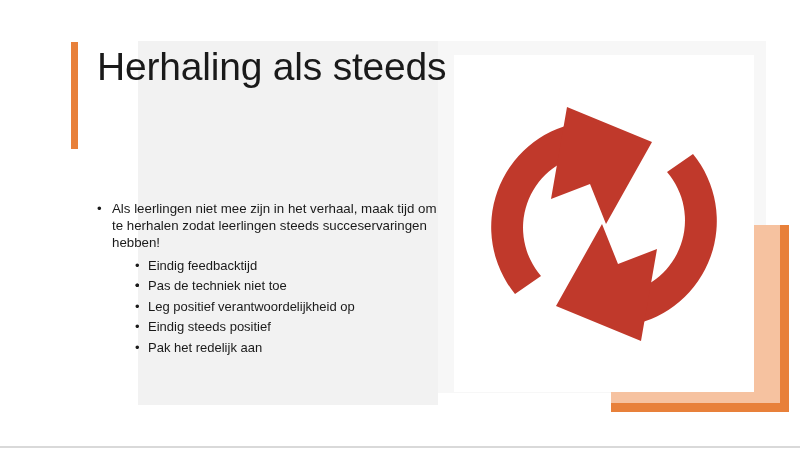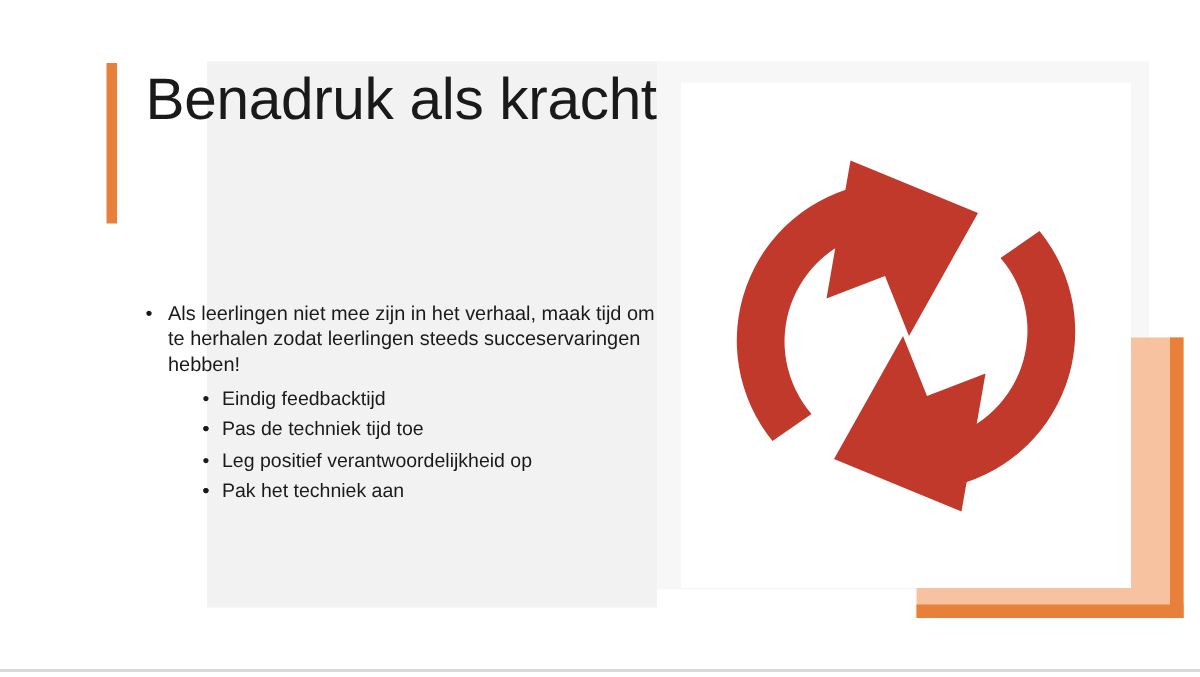--- a/index.html
+++ b/index.html
@@ -183,50 +183,51 @@
                A 106 106 0 0 1 172 246
                L 166 214
                A 74 74 0 0 0 208 93
                Z" fill="#c0392b"></path>
       <path d="M 182 262 L 97 227 L 143 145 L 159 185 L 198 170 Z" fill="#c0392b"></path>
     </svg>
   </div>
 
   <div id="title-accent"></div>
 
-  <h1 id="title">Benadruk als kracht</h1>
+  <h1 id="title">Herhaling als steeds</h1>
 
   <div id="body-text">
     <ul class="lvl1">
       <li>
         <span class="bullet-dot">•</span>
         <span class="bullet-text">Als leerlingen niet mee zijn in het verhaal, maak tijd om te herhalen zodat leerlingen steeds succeservaringen hebben!</span>
 
         <ul class="lvl2">
           <li>
             <span class="bullet-dot">•</span>
             <span class="bullet-text">Eindig feedbacktijd</span>
           </li>
           <li>
             <span class="bullet-dot">•</span>
           </li>
           <li>
             <span class="bullet-dot">•</span>
-            <span class="bullet-text">Pas de techniek tijd toe</span>
+            <span class="bullet-text">Pas de techniek niet toe</span>
           </li>
           <li>
             <span class="bullet-dot">•</span>
             <span class="bullet-text">Leg positief verantwoordelijkheid op</span>
           </li>
           <li>
             <span class="bullet-dot">•</span>
-          </li>
-          <li>
-            <span class="bullet-dot">•</span>
-            <span class="bullet-text">Pak het techniek aan</span>
+            <span class="bullet-text">Eindig steeds positief</span>
+          </li>
+          <li>
+            <span class="bullet-dot">•</span>
+            <span class="bullet-text">Pak het redelijk aan</span>
           </li>
         </ul>
       </li>
     </ul>
   </div>
 
   <div id="bottom-rule"></div>
 
 </div>
 

